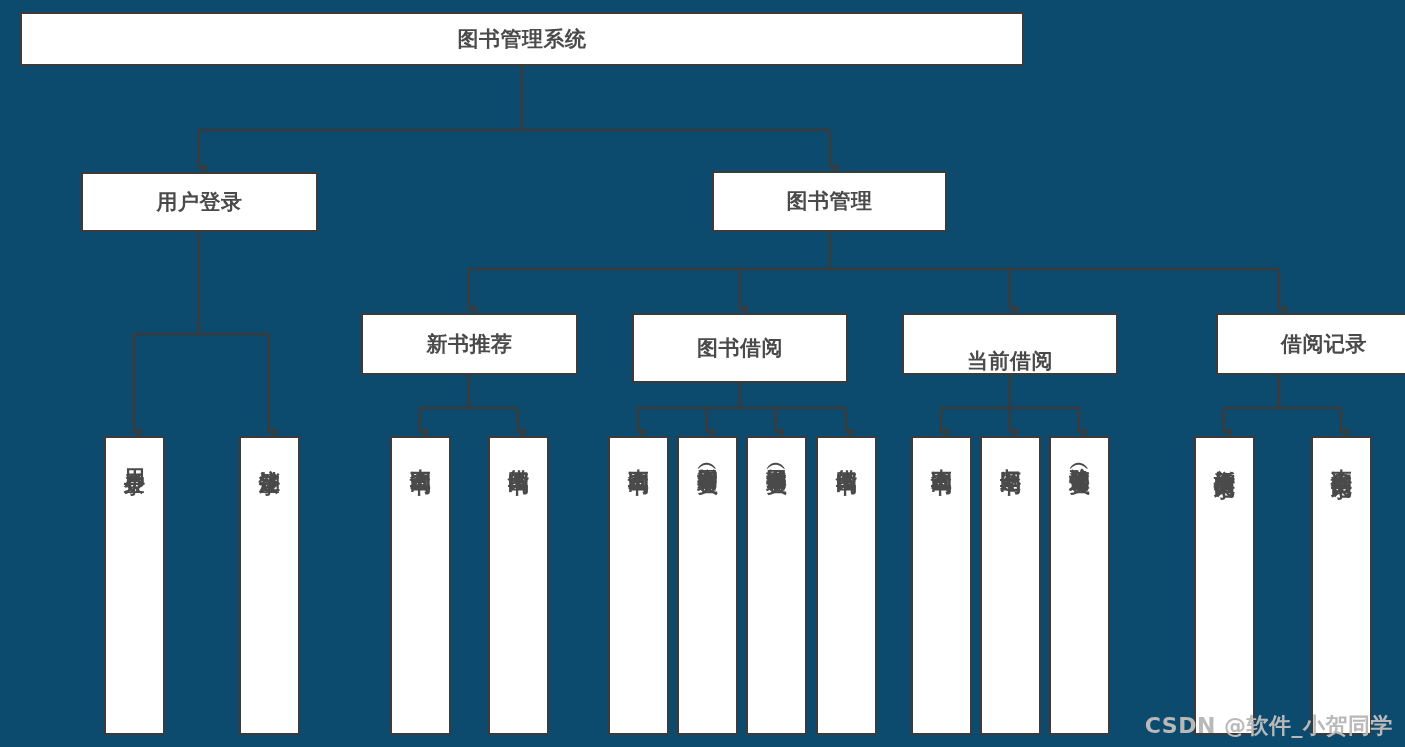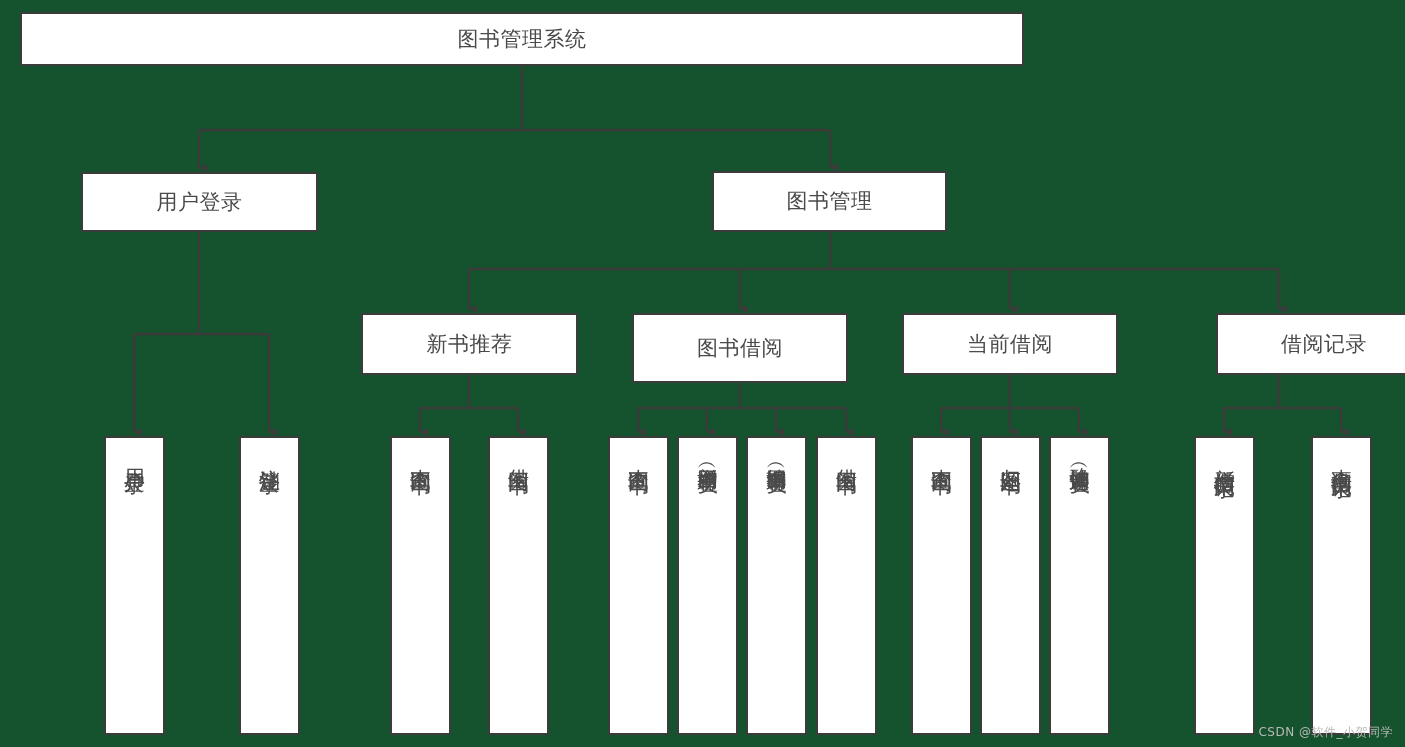--- a/index.html
+++ b/index.html
@@ -7,22 +7,23 @@
     padding: 0;
     background: #ffffff;
   }
   body {
     font-family: "DejaVu Sans", "Liberation Sans", sans-serif;
   }
   #diagram-root {
     position: relative;
     width: 1405px;
     height: 747px;
-    background: #14532d;
+    background: #0c4a6e;
     overflow: hidden;
+    font-weight: bold;
   }
   #edge-layer {
     position: absolute;
     left: 0;
     top: 0;
     width: 1405px;
     height: 747px;
     pointer-events: none;
   }
   .node {
@@ -59,21 +60,21 @@
     white-space: nowrap;
   }
   .node.vertical.tall-text .node-label {
     font-size: 20px;
     letter-spacing: 1px;
   }
   .watermark {
     position: absolute;
     right: 12px;
     bottom: 6px;
-    font-size: 12px;
+    font-size: 22px;
     color: #b9b9b9;
     white-space: nowrap;
     letter-spacing: 0.5px;
   }
 </style>
 </head>
 <body>
 
 <div id="diagram-root">
 
@@ -140,21 +141,21 @@
   <div class="node horizontal" style="left:712px; top:171px; width:235px; height:61px;">
     <span class="node-label">图书管理</span>
   </div>
 
   <div class="node horizontal" style="left:361px; top:313px; width:217px; height:62px;">
     <span class="node-label">新书推荐</span>
   </div>
   <div class="node horizontal" style="left:632px; top:313px; width:216px; height:70px;">
     <span class="node-label">图书借阅</span>
   </div>
-  <div class="node horizontal" style="left:902px; top:313px; width:216px; height:62px;">
+  <div class="node horizontal" style="left:902px; top:313px; width:216px; height:62px;align-items:flex-end;">
     <span class="node-label">当前借阅</span>
   </div>
   <div class="node horizontal" style="left:1216px; top:313px; width:216px; height:62px;">
     <span class="node-label">借阅记录</span>
   </div>
 
   <div class="node vertical" style="left:104px; top:436px; width:61px; height:299px;">
     <span class="node-label">用户登录</span>
   </div>
   <div class="node vertical" style="left:239px; top:436px; width:61px; height:299px;">

